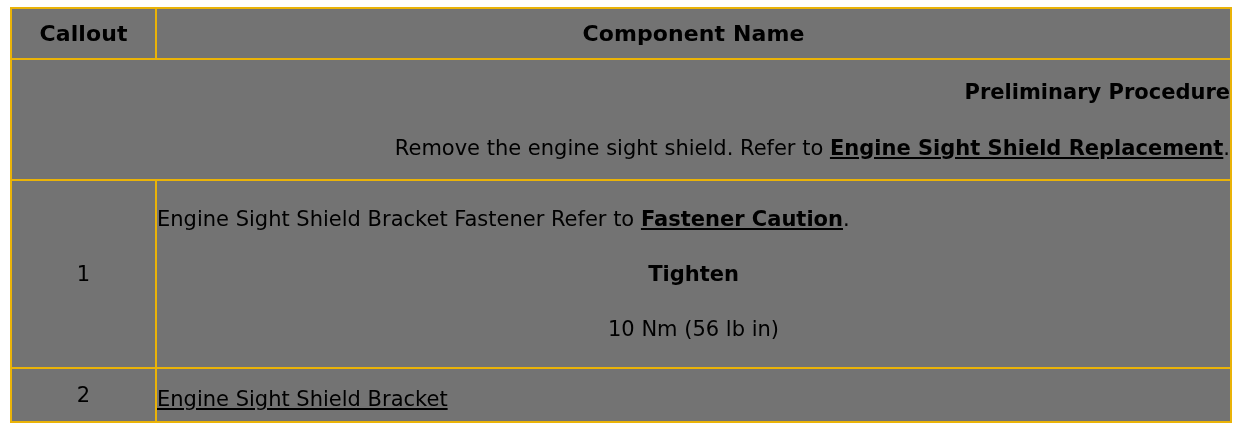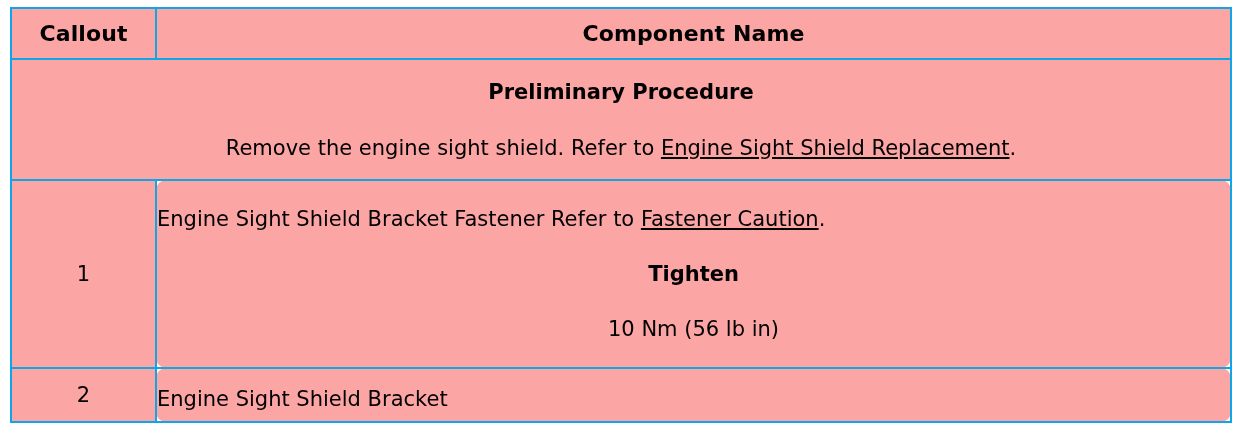--- a/index.html
+++ b/index.html
@@ -24,24 +24,24 @@
 
   table.parts-table {
     border-collapse: collapse;
     table-layout: fixed;
     width: 1220px;
     background: #ffffff;
   }
 
   table.parts-table td,
   table.parts-table th {
-    border: 2px solid #0ea5e9;
+    border: 2px solid #eab308;
     vertical-align: middle;
     padding: 0;
-    background: #fca5a5;
+    background: #737373;
   }
 
   
   col.col-callout { width: 145px; }
   col.col-name    { width: 1075px; }
 
   
   .hdr-cell {
     height: 49px;
     text-align: center;
@@ -49,21 +49,21 @@
     font-size: 22px;
     line-height: 26px;
     letter-spacing: 0.1px;
   }
 
   
   .prelim-cell {
     height: 119px;
     padding: 12px 10px 14px 10px;
     vertical-align: top;
-    text-align: center;
+    text-align: right;
     margin-left: 24px;
   }
   .prelim-title {
     font-weight: bold;
     font-size: 21px;
     line-height: 26px;
     margin: 0 0 30px 0;
   }
   .prelim-body {
     font-size: 21px;
@@ -76,39 +76,40 @@
     text-align: center;
     font-size: 21px;
     line-height: 26px;
   }
   .desc-cell {
     text-align: left;
     padding: 10px 10px 10px 12px;
     vertical-align: top;
     font-size: 21px;
     line-height: 26px;
-    border-radius: 10px;
   }
   .desc-cell.single {
     vertical-align: middle;
     padding-top: 8px;
     padding-bottom: 0;
+    text-decoration: underline;
   }
   .row-tall { height: 188px; }
   .row-short { height: 54px; }
 
   .desc-line { margin: 0; }
   .desc-line.spaced { margin-top: 29px; text-align: center; }
   .desc-strong { font-weight: bold; }
 
   .doclink {
     text-decoration: underline;
     text-underline-offset: 2px;
     color: #000000;
     cursor: pointer;
+    font-weight: bold;
   }
 </style>
 </head>
 <body>
 
 <div class="table-wrap">
   <table class="parts-table">
     <colgroup>
       <col class="col-callout">
       <col class="col-name">

